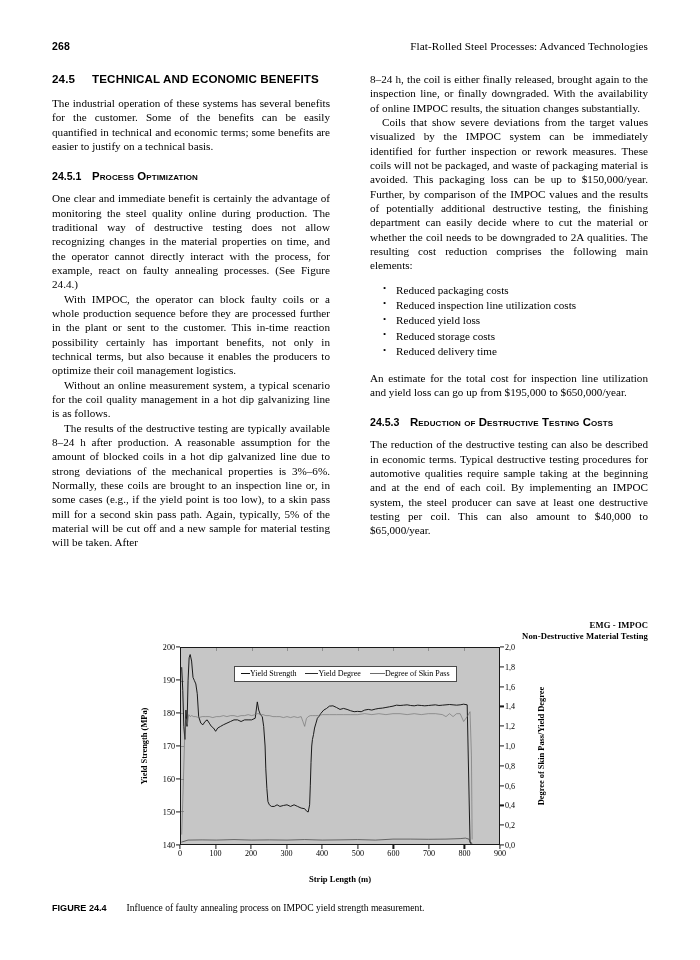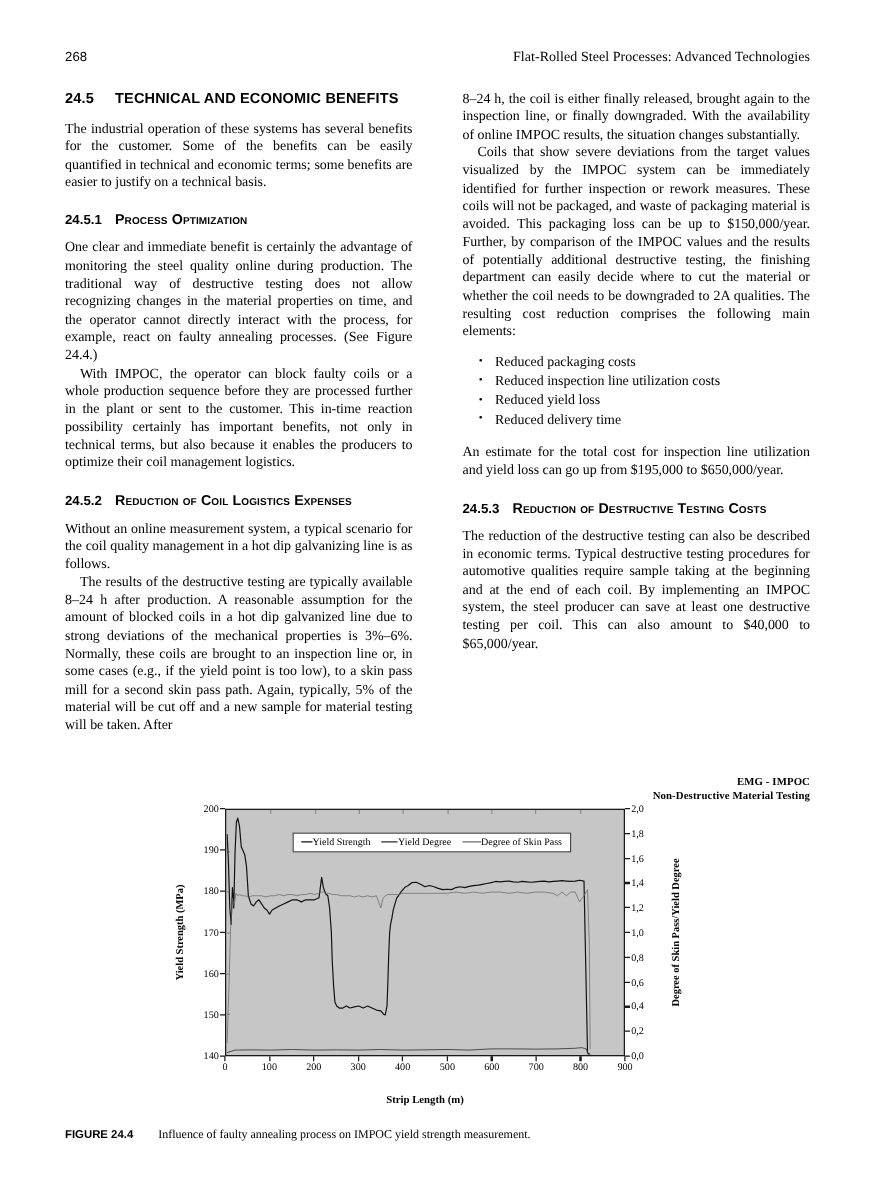--- a/index.html
+++ b/index.html
@@ -28,21 +28,21 @@
     top: 40px;
     left: 52px;
     right: 52px;
     height: 16px;
     display: flex;
     align-items: baseline;
     justify-content: space-between;
   }
   .folio {
     font-family: "Liberation Sans", sans-serif;
-    font-weight: normal;
+    font-weight: bold;
     font-size: 10.5px;
     letter-spacing: 0.1px;
   }
   .head-title {
     font-family: "Liberation Serif", serif;
     font-size: 11.2px;
     letter-spacing: 0.05px;
   }
 
   
@@ -302,38 +302,35 @@
       <p class="body noindent">The industrial operation of these systems has several benefits for the customer. Some of the benefits can be easily quantified in technical and economic terms; some benefits are easier to justify on a technical basis.</p>
 
       <h3 class="sub-head">
         <span class="num">24.5.1</span>
         <span class="txt">Process Optimization</span>
       </h3>
 
       <p class="body noindent">One clear and immediate benefit is certainly the advantage of monitoring the steel quality online during production. The traditional way of destructive testing does not allow recognizing changes in the material properties on time, and the operator cannot directly interact with the process, for example, react on faulty annealing processes. (See Figure 24.4.)</p>
       <p class="body">With IMPOC, the operator can block faulty coils or a whole production sequence before they are processed further in the plant or sent to the customer. This in-time reaction possibility certainly has important benefits, not only in technical terms, but also because it enables the producers to optimize their coil management logistics.</p>
 
-      <h3 class="sub-head">
-        <span class="num">24.5.2</span>
-        <span class="txt">Reduction of Coil Logistics Expenses</span>
-      </h3>
 
       <p class="body noindent">Without an online measurement system, a typical scenario for the coil quality management in a hot dip galvanizing line is as follows.</p>
       <p class="body">The results of the destructive testing are typically available 8–24 h after production. A reasonable assumption for the amount of blocked coils in a hot dip galvanized line due to strong deviations of the mechanical properties is 3%–6%. Normally, these coils are brought to an inspection line or, in some cases (e.g., if the yield point is too low), to a skin pass mill for a second skin pass path. Again, typically, 5% of the material will be cut off and a new sample for material testing will be taken. After</p>
     </div>
 
     <div class="col">
 
       <p class="body noindent">8–24 h, the coil is either finally released, brought again to the inspection line, or finally downgraded. With the availability of online IMPOC results, the situation changes substantially.</p>
       <p class="body">Coils that show severe deviations from the target values visualized by the IMPOC system can be immediately identified for further inspection or rework measures. These coils will not be packaged, and waste of packaging material is avoided. This packaging loss can be up to $150,000/year. Further, by comparison of the IMPOC values and the results of potentially additional destructive testing, the finishing department can easily decide where to cut the material or whether the coil needs to be downgraded to 2A qualities. The resulting cost reduction comprises the following main elements:</p>
 
       <ul class="bullets">
         <li>Reduced packaging costs</li>
         <li>Reduced inspection line utilization costs</li>
         <li>Reduced yield loss</li>
+        <li>Reduced storage costs</li>
         <li>Reduced delivery time</li>
       </ul>
 
       <p class="body">An estimate for the total cost for inspection line utilization and yield loss can go up from $195,000 to $650,000/year.</p>
 
       <h3 class="sub-head">
         <span class="num">24.5.3</span>
         <span class="txt">Reduction of Destructive Testing Costs</span>
       </h3>
 

